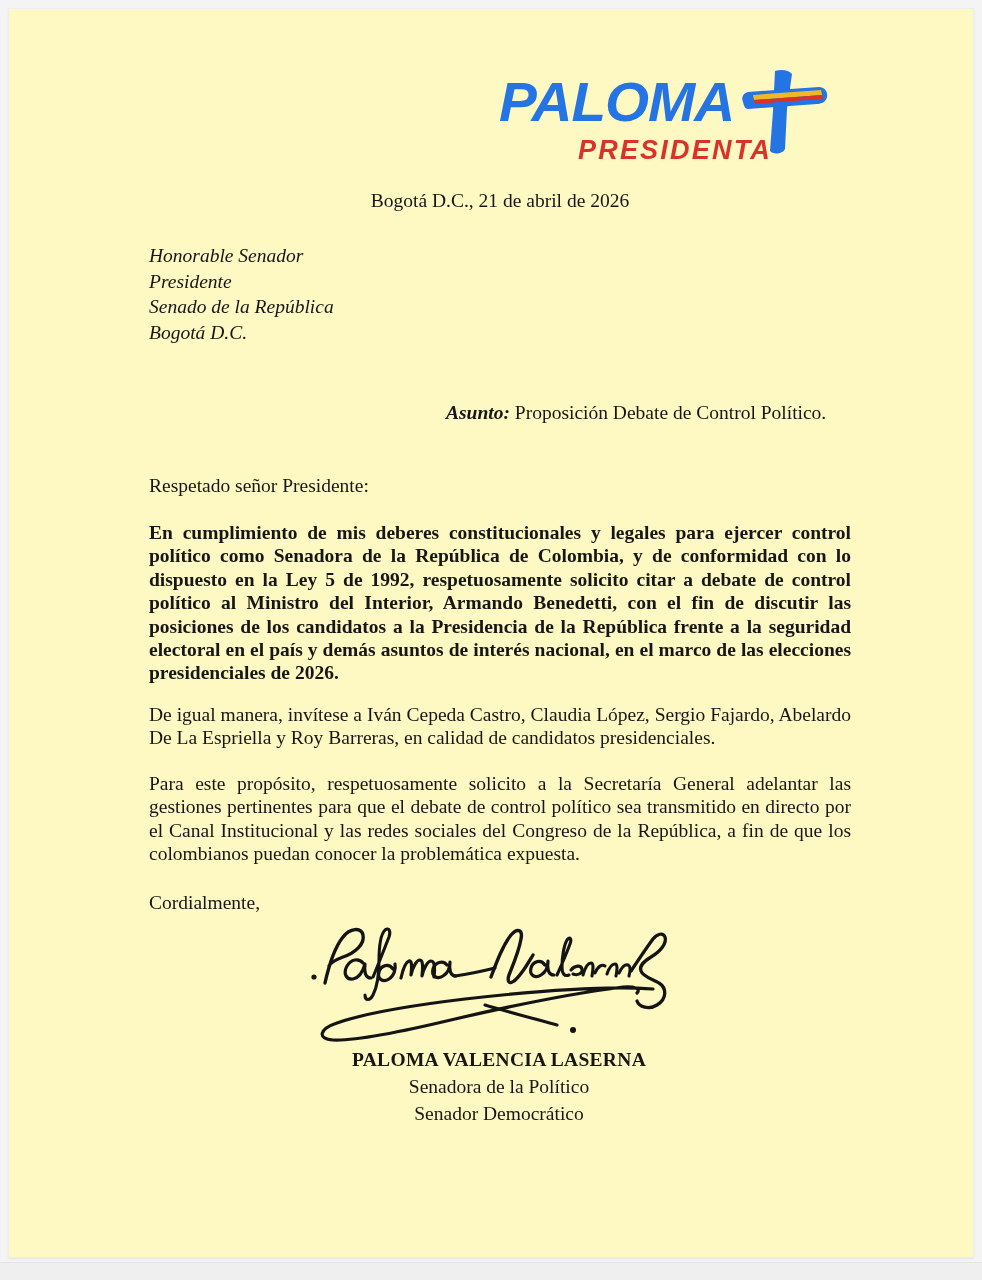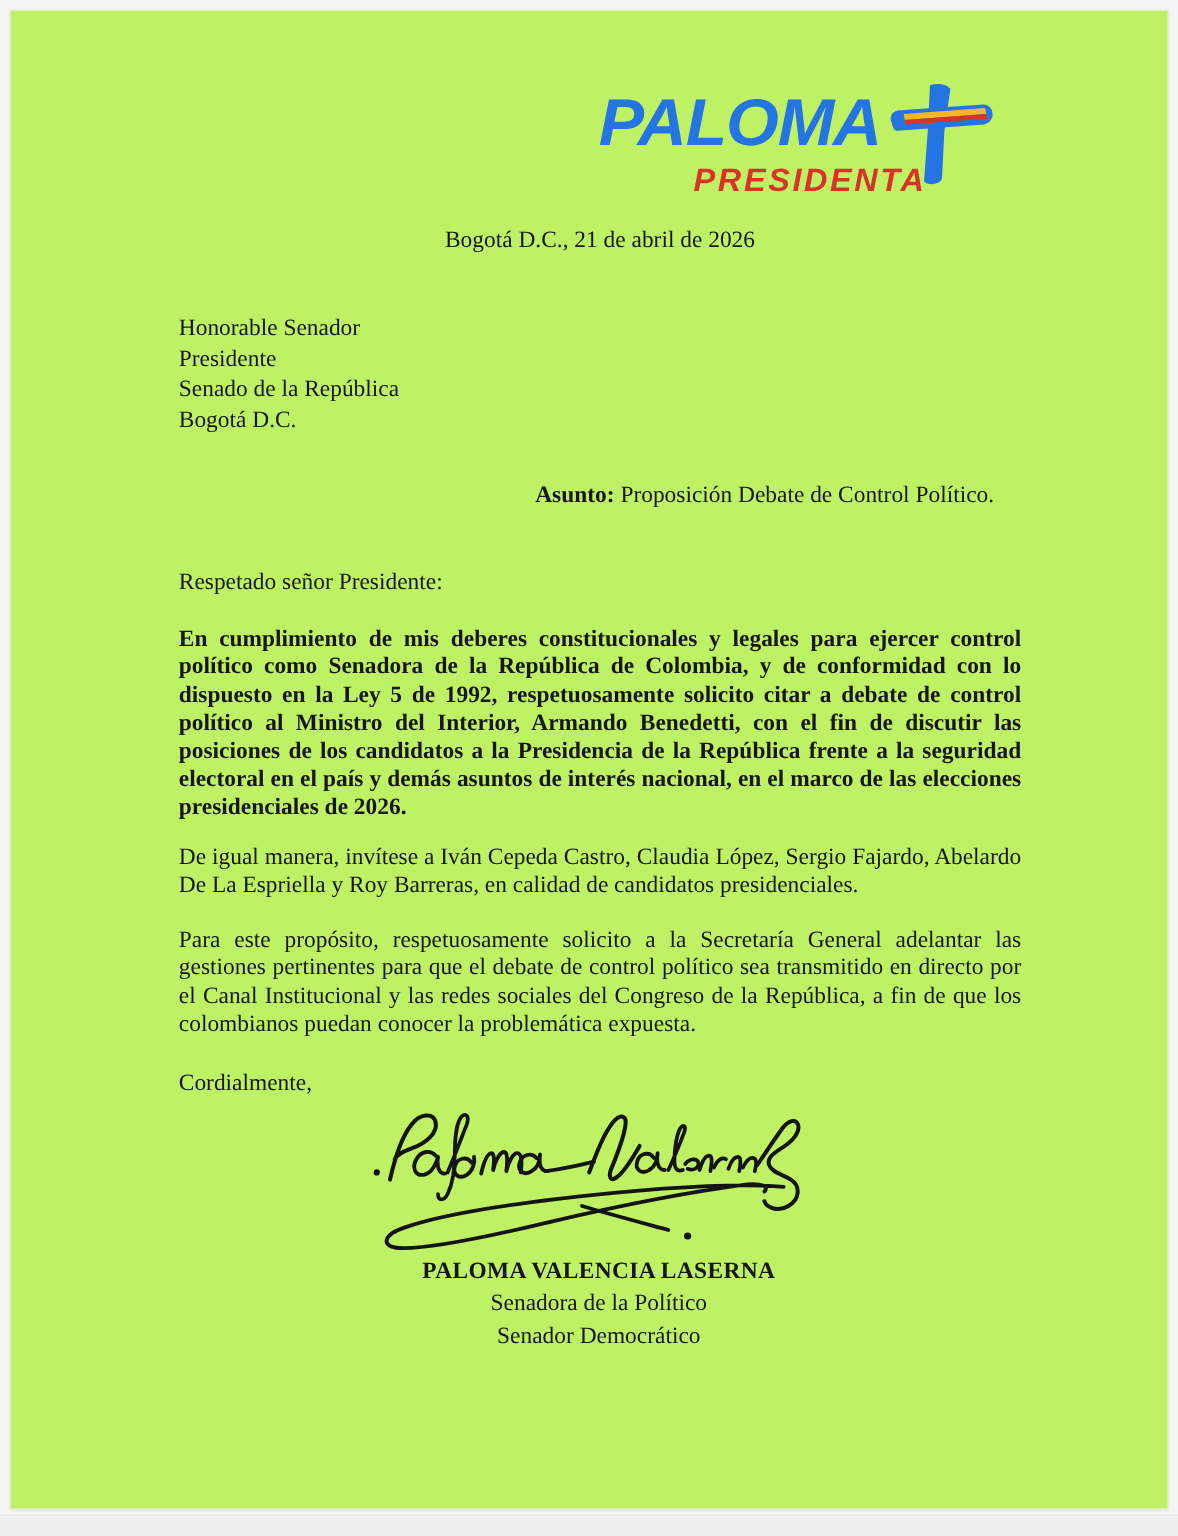--- a/index.html
+++ b/index.html
@@ -15,21 +15,21 @@
     overflow: hidden;
   }
 
   
   #page {
     position: absolute;
     left: 8px;
     top: 8px;
     width: 966px;
     height: 1250px;
-    background: #bef264;
+    background: #fef9c3;
     box-sizing: border-box;
     border: 1px solid #ededed;
     box-shadow: 0 1px 2px rgba(0,0,0,0.06);
     overflow: hidden;
   }
 
   
   #logo-block {
     position: absolute;
     left: 478px;
@@ -83,33 +83,34 @@
   }
   #date-line {
     left: 140px;
     top: 180px;
     width: 702px;
     text-align: center;
     font-size: 19.5px;
   }
   #addressee {
     left: 140px;
-    top: 252px;
+    top: 234px;
     width: 560px;
+    font-style: italic;
   }
   #addressee div { white-space: nowrap; line-height: 25.5px; }
   #addressee .bold { font-weight: bold; letter-spacing: 0.2px; }
 
   #subject-line {
     left: 437px;
     top: 392px;
     width: 420px;
     white-space: nowrap;
   }
-  #subject-line .bold { font-weight: bold; }
+  #subject-line .bold { font-weight: bold; font-style: italic; }
 
   #salutation {
     left: 140px;
     top: 465px;
     width: 500px;
   }
 
   .para {
     position: absolute;
     left: 140px;

